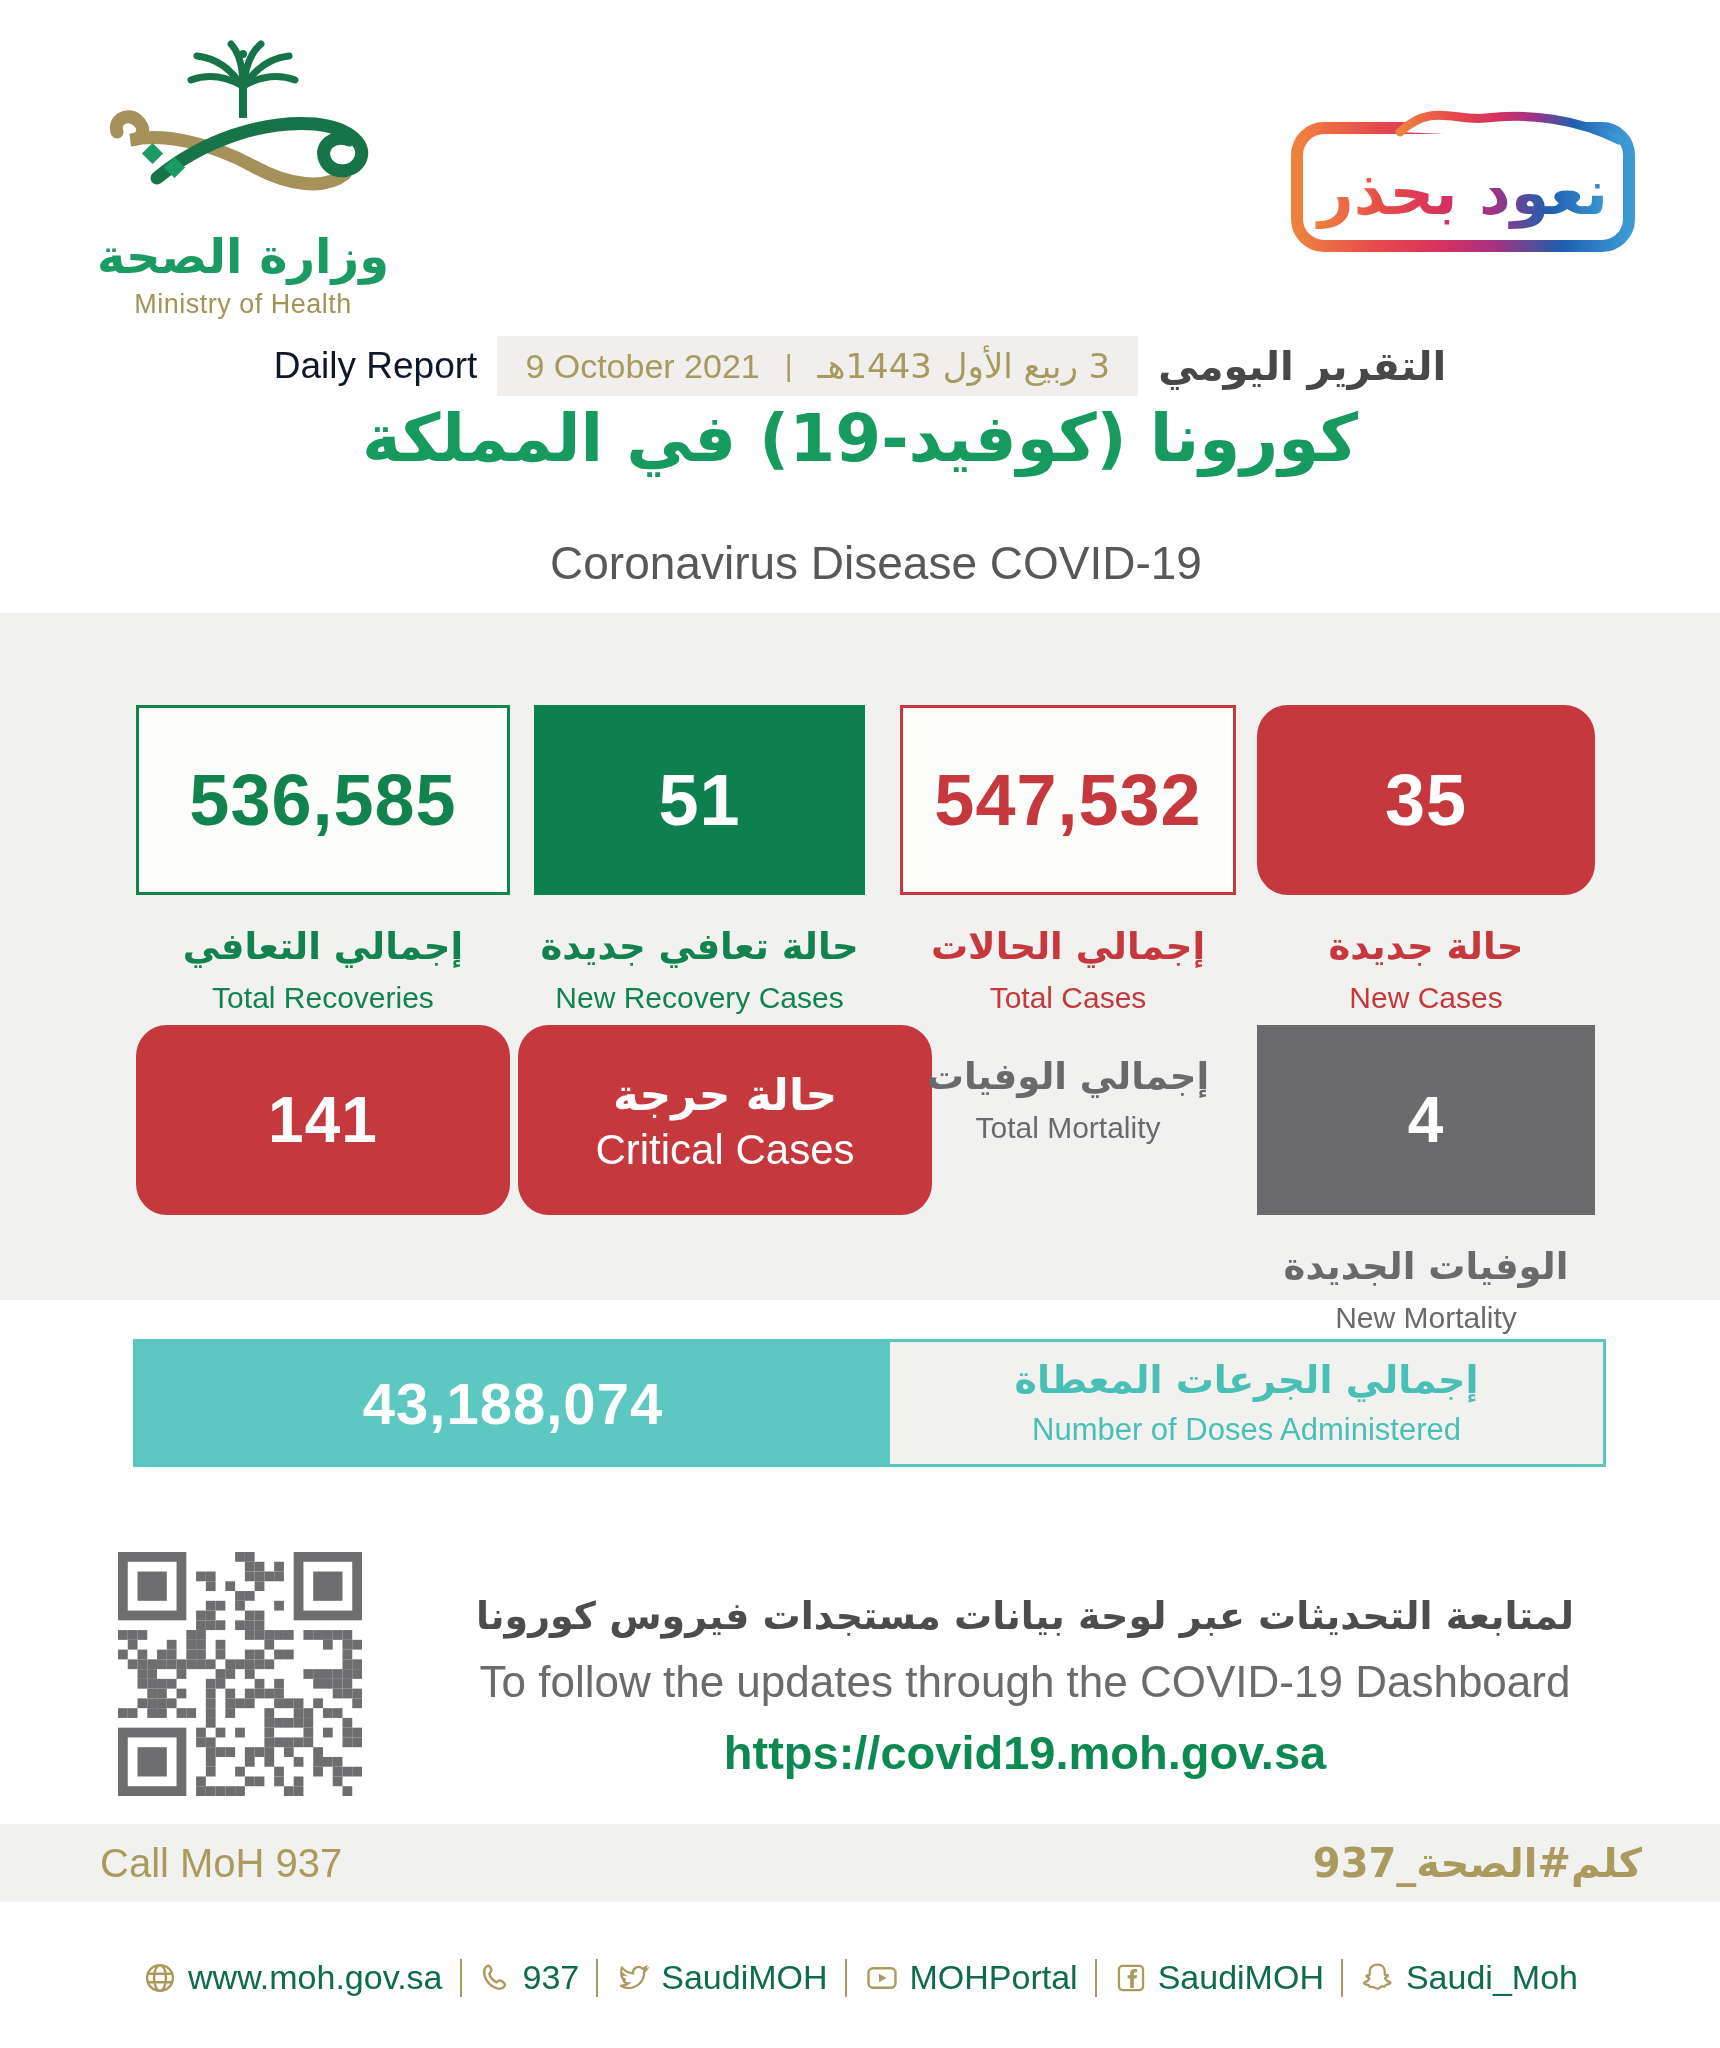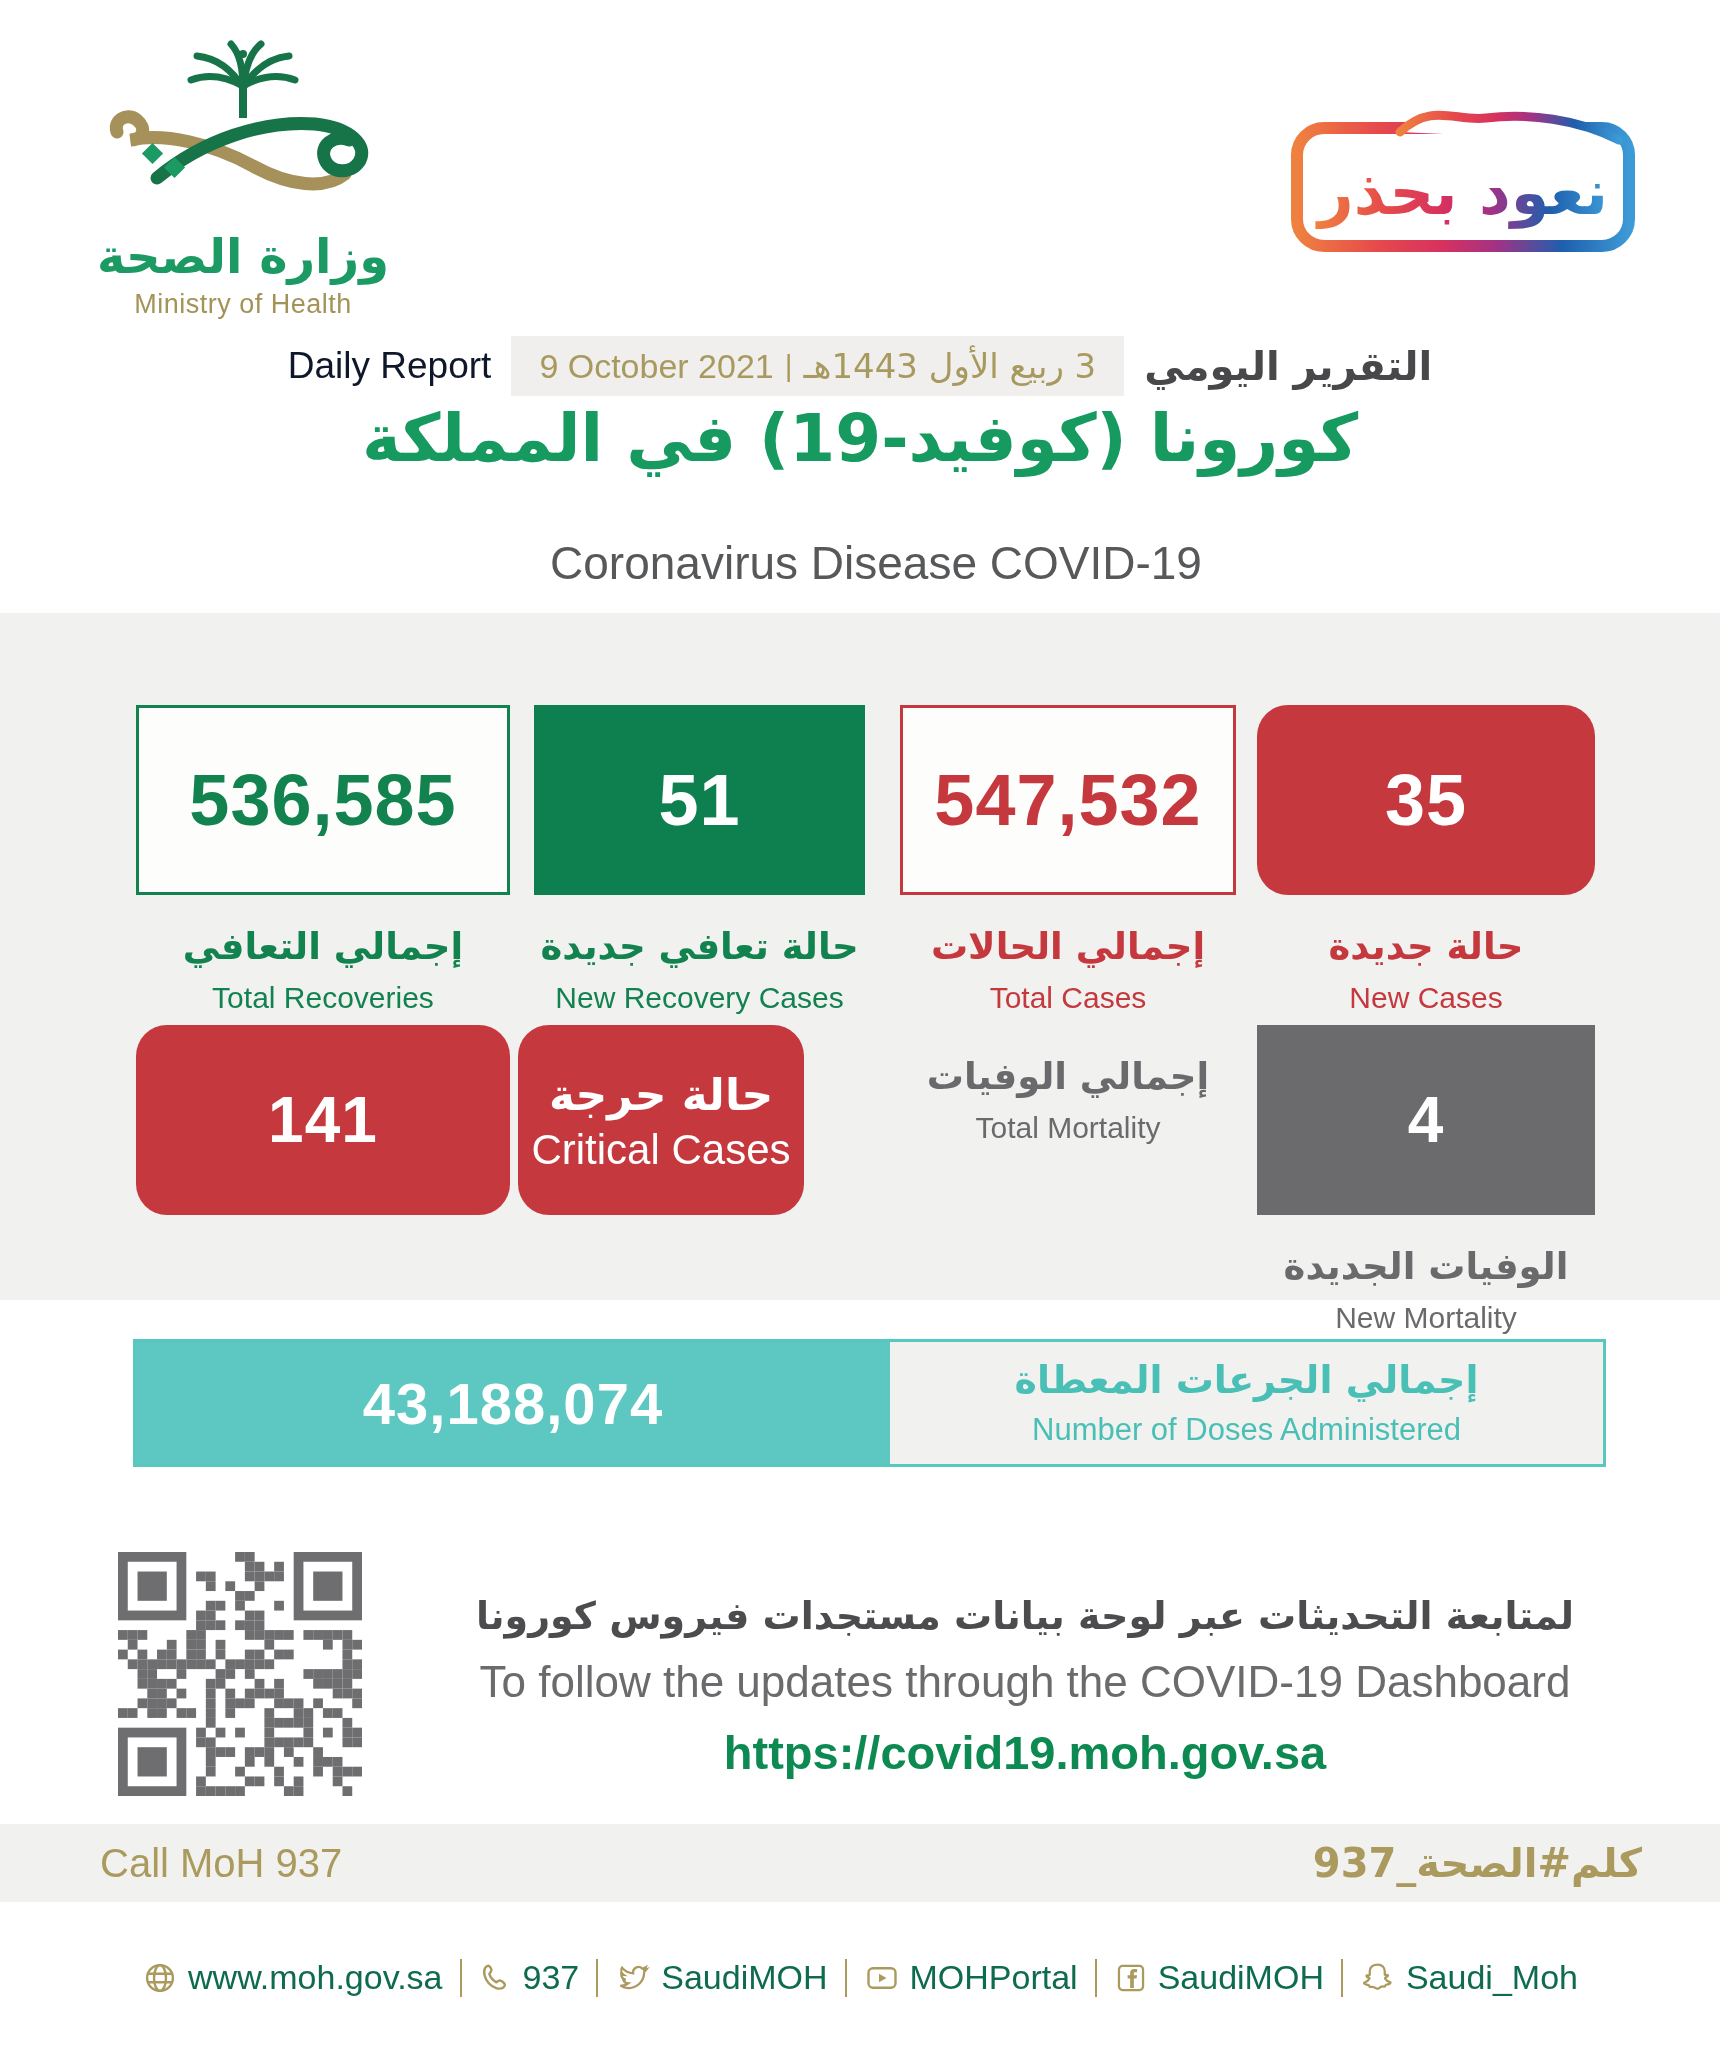--- a/index.html
+++ b/index.html
@@ -15,21 +15,21 @@
   .logo svg{display:block;margin:0 auto;}
   .logo-ar{font-size:48px;font-weight:bold;color:#1b9a63;line-height:1.1;margin-top:2px;letter-spacing:1px;}
   .logo-en{font-size:27px;color:#a39357;margin-top:6px;letter-spacing:0.5px;}
 
   
   .badge{position:absolute;right:82px;top:88px;}
 
   
   .header-row{position:absolute;top:336px;left:0;width:100%;display:flex;justify-content:center;align-items:center;gap:20px;}
   .hdr-en{font-size:37px;color:#0f172a;}
-  .date-box{background:#f0efed;padding:10px 28px;display:flex;align-items:center;gap:11px;}
+  .date-box{background:#f0efed;padding:10px 28px;display:flex;align-items:center;gap:25px;}
   .date-g,.date-h{font-size:34px;color:#a89a5f;}
   .date-sep{font-size:30px;color:#a89a5f;}
   .hdr-ar{font-size:40px;font-weight:bold;color:#48484a;}
 
   
   .title-ar{position:absolute;top:398px;left:0;width:100%;text-align:center;margin:0;
     font-size:66px;font-weight:bold;color:#169a60;line-height:1.25;}
   .title-en{position:absolute;top:520px;left:0;width:100%;text-align:center;margin:16px;
     font-size:46px;font-weight:500;color:#57585a;}
 
@@ -172,21 +172,21 @@
   <div class="lab-ar ar t-red">حالة جديدة</div>
   <div class="lab-en t-red">New Cases</div>
 </div>
 
 <div class="stat" style="left:136px;top:1025px;width:374px;">
   <div class="box solid-red">
     <span class="num sm t-white">141</span>
   </div>
 </div>
 
-<div class="stat" style="left:518px;top:1025px;width:286px;">
+<div class="stat" style="left:518px;top:1025px;width:414px;">
   <div class="box solid-red">
     <div class="crit-ar ar">حالة حرجة</div>
     <div class="crit-en">Critical Cases</div>
   </div>
 </div>
 
 <div class="stat" style="left:900px;top:1025px;width:336px;">
   <div class="lab-ar ar t-gray">إجمالي الوفيات</div>
   <div class="lab-en t-gray">Total Mortality</div>
 </div>

